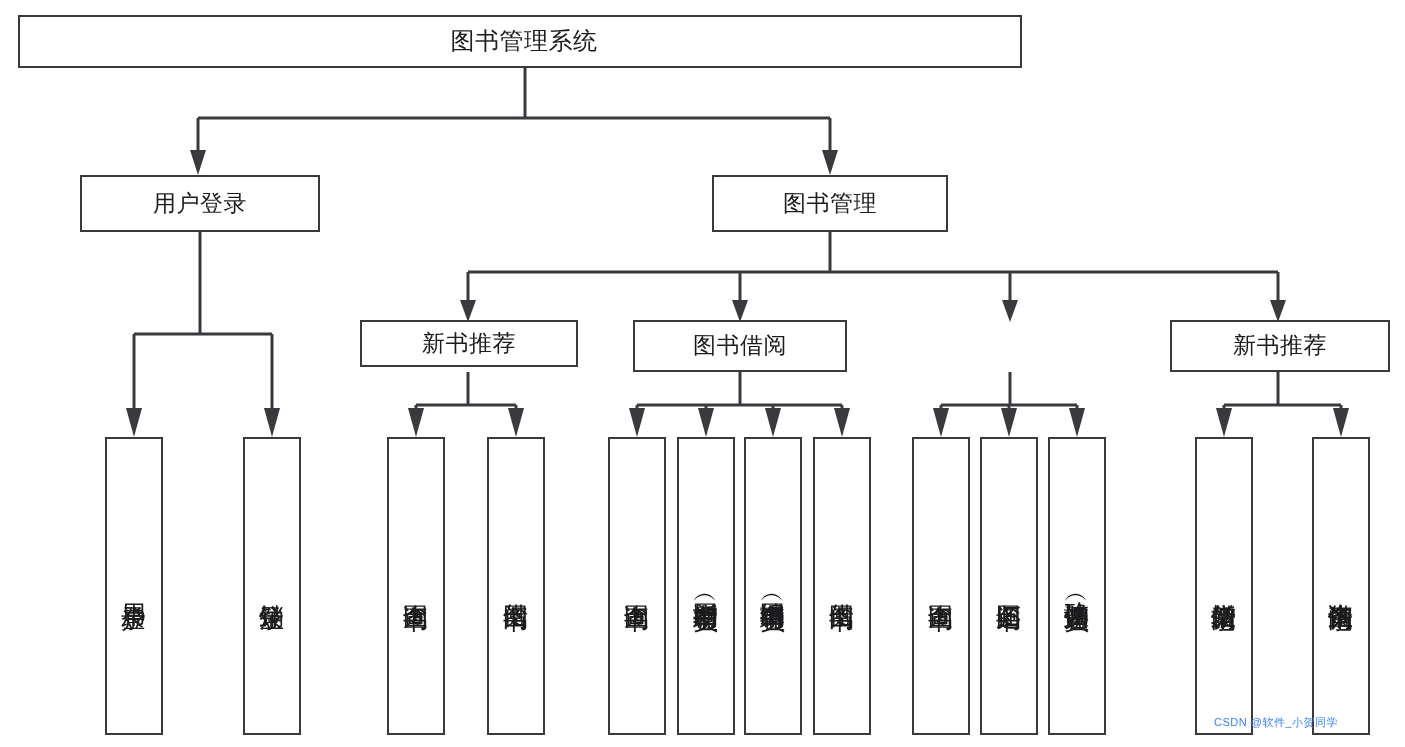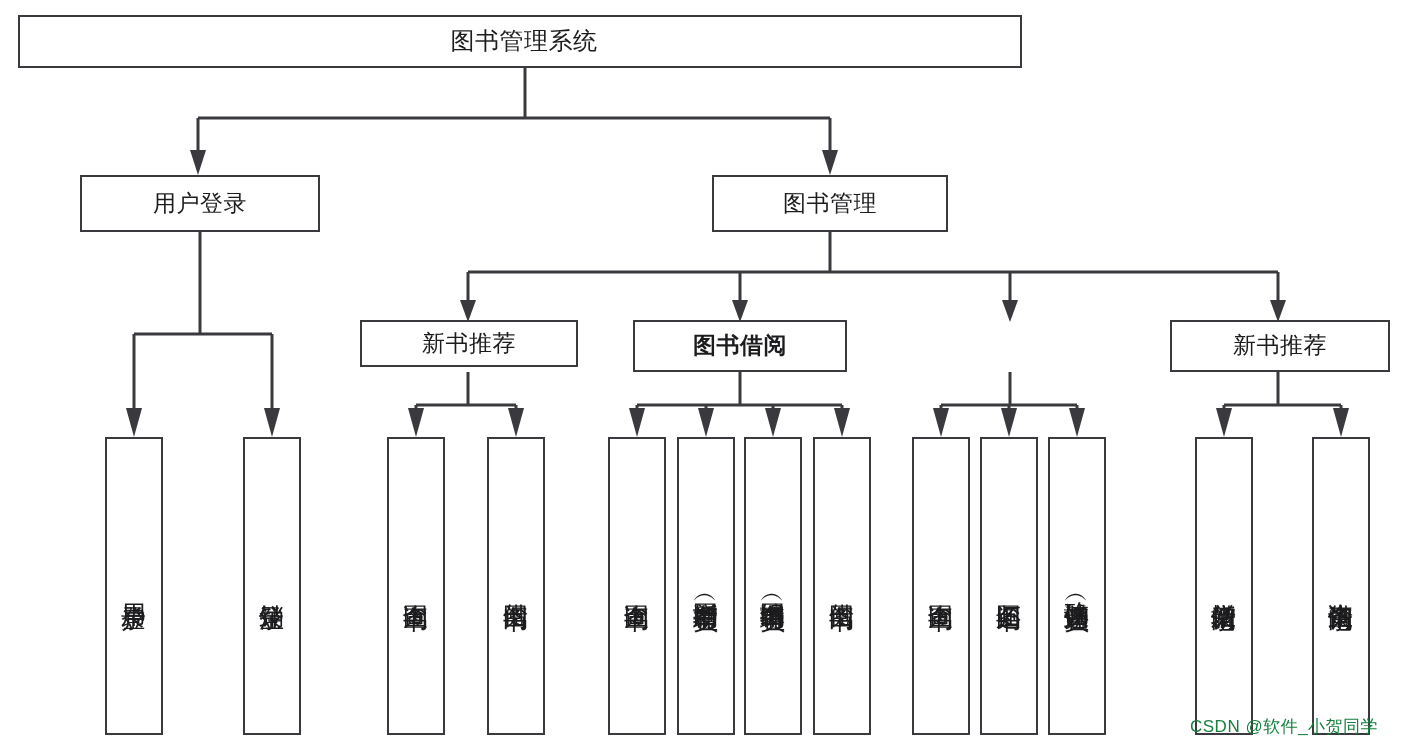--- a/index.html
+++ b/index.html
@@ -54,24 +54,25 @@
     padding: 4px 0;
   }
   .node.vert .vtext {
     writing-mode: vertical-rl;
     text-orientation: upright;
     display: block;
     white-space: nowrap;
   }
   .watermark {
     position: absolute;
-    font-size: 17px;
-    color: #15803d;
+    font-size: 11px;
+    color: #3b82f6;
     white-space: nowrap;
     letter-spacing: 0.5px;
+    margin-left: 24px;
   }
 </style>
 </head>
 <body>
 
 <div id="canvas">
 
   <svg class="lines" viewBox="0 0 1405 747">
     <g stroke="#3a3a3e" stroke-width="3" fill="none">
 
@@ -146,21 +147,21 @@
   </svg>
 
   <div class="node horiz root" style="left:18px; top:15px; width:1004px; height:53px;">图书管理系统</div>
 
   <div class="node horiz" style="left:80px; top:175px; width:240px; height:57px;">用户登录</div>
 
   <div class="node horiz" style="left:712px; top:175px; width:236px; height:57px;">图书管理</div>
 
   <div class="node horiz" style="left:360px; top:320px; width:218px; height:47px;">新书推荐</div>
 
-  <div class="node horiz" style="left:633px; top:320px; width:214px; height:52px;font-weight:bold;">图书借阅</div>
+  <div class="node horiz" style="left:633px; top:320px; width:214px; height:52px;">图书借阅</div>
 
 
   <div class="node horiz" style="left:1170px; top:320px; width:220px; height:52px;">新书推荐</div>
 
   <div class="node vert" style="left:105px; top:437px; width:58px; height:298px;">
     <span class="vtext">用户登录</span>
   </div>
 
   <div class="node vert" style="left:243px; top:437px; width:58px; height:298px;">
     <span class="vtext">注销登录</span>

